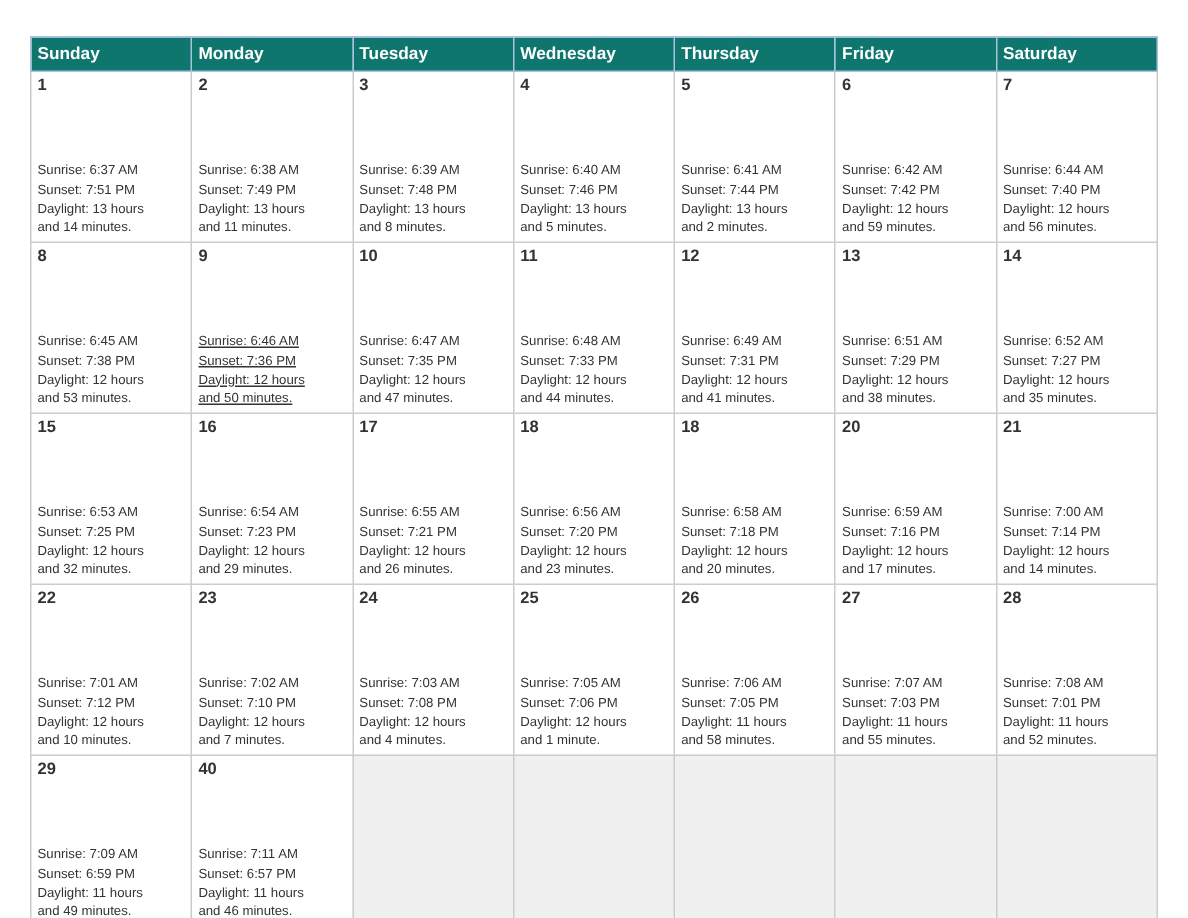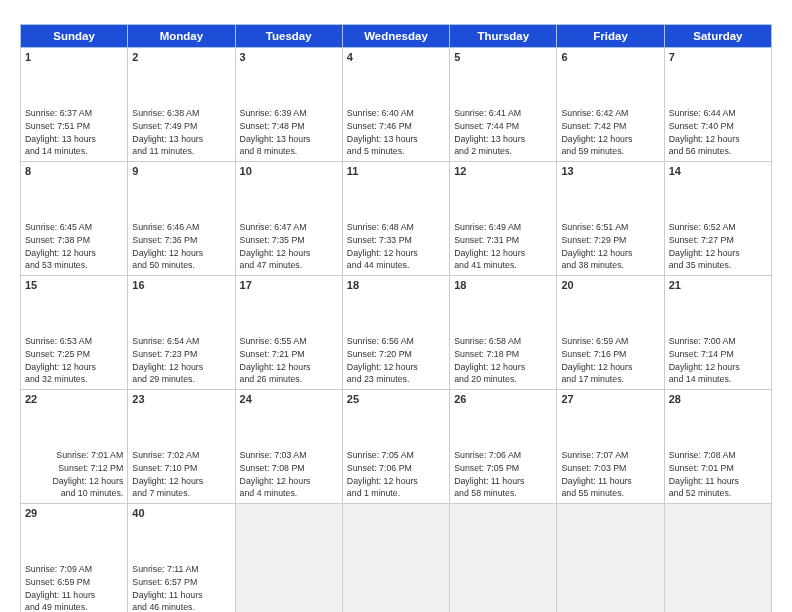--- a/index.html
+++ b/index.html
@@ -54,26 +54,26 @@
       font-size: 13px;
       color: #555;
       margin-top: 2px;
     }
     .calendar {
       width: 100%;
       border-collapse: collapse;
       table-layout: fixed;
     }
     .calendar th {
-      background: #1d4ed8;
+      background: #0f766e;
       color: #fff;
       font-size: 11.5px;
       font-weight: bold;
       padding: 5px 4px;
-      text-align: center;
+      text-align: left;
       border: 1px solid #aac0e0;
     }
     .calendar td {
       vertical-align: top;
       border: 1px solid #ccc;
       padding: 3px 4px;
       font-size: 9px;
       color: #333;
       height: 84px;
       background: #fff;
@@ -172,21 +172,21 @@
         <tr>
           <td>
             <span class="day-num">8</span>
             <div class="day-info" style="white-space: pre-line;">Sunrise: 6:45 AM
 Sunset: 7:38 PM
 Daylight: 12 hours
 and 53 minutes.</div>
           </td>
           <td>
             <span class="day-num">9</span>
-            <div class="day-info" style="white-space: pre-line;">Sunrise: 6:46 AM
+            <div class="day-info" style="white-space: pre-line; text-decoration: underline;">Sunrise: 6:46 AM
 Sunset: 7:36 PM
 Daylight: 12 hours
 and 50 minutes.</div>
           </td>
           <td>
             <span class="day-num">10</span>
             <div class="day-info" style="white-space: pre-line;">Sunrise: 6:47 AM
 Sunset: 7:35 PM
 Daylight: 12 hours
 and 47 minutes.</div>
@@ -267,21 +267,21 @@
             <span class="day-num">21</span>
             <div class="day-info" style="white-space: pre-line;">Sunrise: 7:00 AM
 Sunset: 7:14 PM
 Daylight: 12 hours
 and 14 minutes.</div>
           </td>
         </tr>
         <tr>
           <td>
             <span class="day-num">22</span>
-            <div class="day-info" style="white-space: pre-line; text-align: right;">Sunrise: 7:01 AM
+            <div class="day-info" style="white-space: pre-line;">Sunrise: 7:01 AM
 Sunset: 7:12 PM
 Daylight: 12 hours
 and 10 minutes.</div>
           </td>
           <td>
             <span class="day-num">23</span>
             <div class="day-info" style="white-space: pre-line;">Sunrise: 7:02 AM
 Sunset: 7:10 PM
 Daylight: 12 hours
 and 7 minutes.</div>

